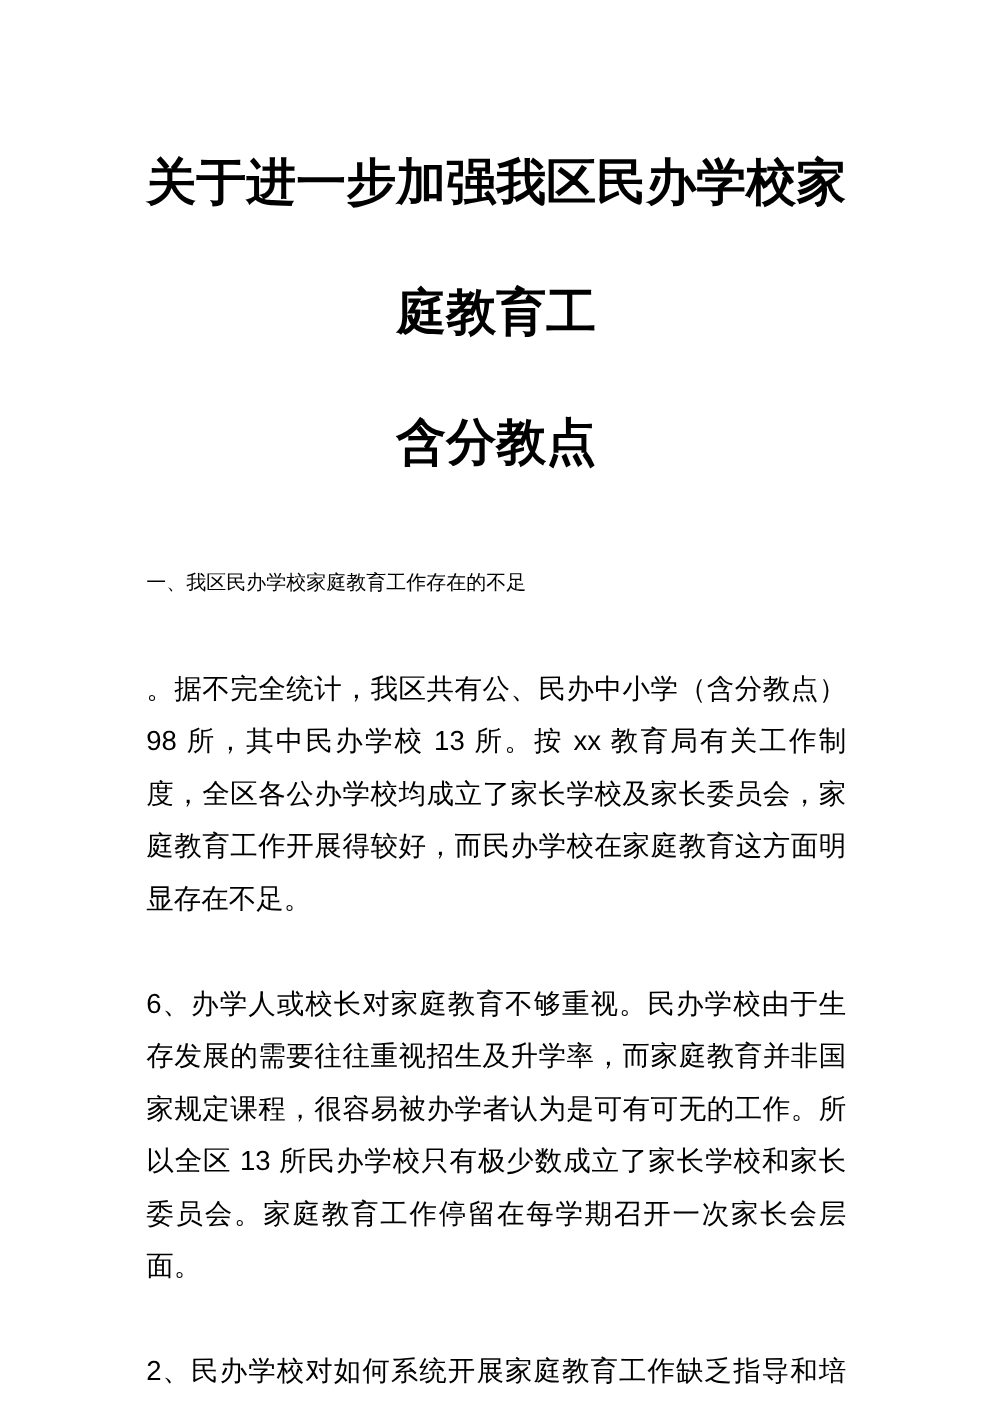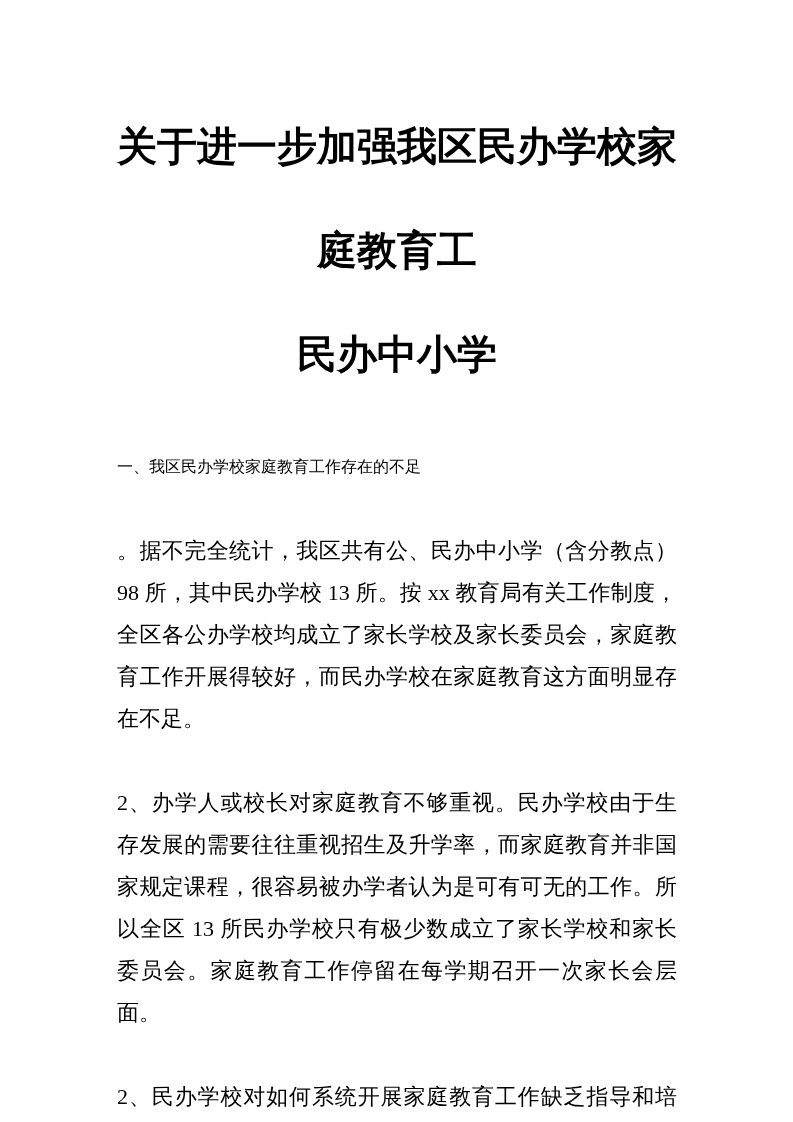--- a/index.html
+++ b/index.html
@@ -37,34 +37,33 @@
     line-height: 42px;
     color: #000000;
   }
   .doc-paragraph {
     margin: 4px 0 42px 0;
     font-size: 22px;
     line-height: 42px;
     text-align: justify;
     text-justify: inter-ideograph;
     color: #000000;
-    font-family: Liberation Serif, serif;
   }
 </style>
 </head>
 <body>
 
 <div class="page">
 
   <h1 class="doc-title">
     <span class="title-line">关于进一步加强我区民办学校家庭教育工</span>
-    <span class="title-line">民办中小学</span>
+    <span class="title-line">含分教点</span>
   </h1>
 
   <p class="section-heading">一、我区民办学校家庭教育工作存在的不足</p>
 
   <p class="doc-paragraph">。据不完全统计，我区共有公、民办中小学（含分教点）98 所，其中民办学校 13 所。按 xx 教育局有关工作制度，全区各公办学校均成立了家长学校及家长委员会，家庭教育工作开展得较好，而民办学校在家庭教育这方面明显存在不足。</p>
 
-  <p class="doc-paragraph">2、办学人或校长对家庭教育不够重视。民办学校由于生存发展的需要往往重视招生及升学率，而家庭教育并非国家规定课程，很容易被办学者认为是可有可无的工作。所以全区 13 所民办学校只有极少数成立了家长学校和家长委员会。家庭教育工作停留在每学期召开一次家长会层面。</p>
+  <p class="doc-paragraph">6、办学人或校长对家庭教育不够重视。民办学校由于生存发展的需要往往重视招生及升学率，而家庭教育并非国家规定课程，很容易被办学者认为是可有可无的工作。所以全区 13 所民办学校只有极少数成立了家长学校和家长委员会。家庭教育工作停留在每学期召开一次家长会层面。</p>
 
   <p class="doc-paragraph">2、民办学校对如何系统开展家庭教育工作缺乏指导和培训。</p>
 
 </div>
 
 </body></html>

